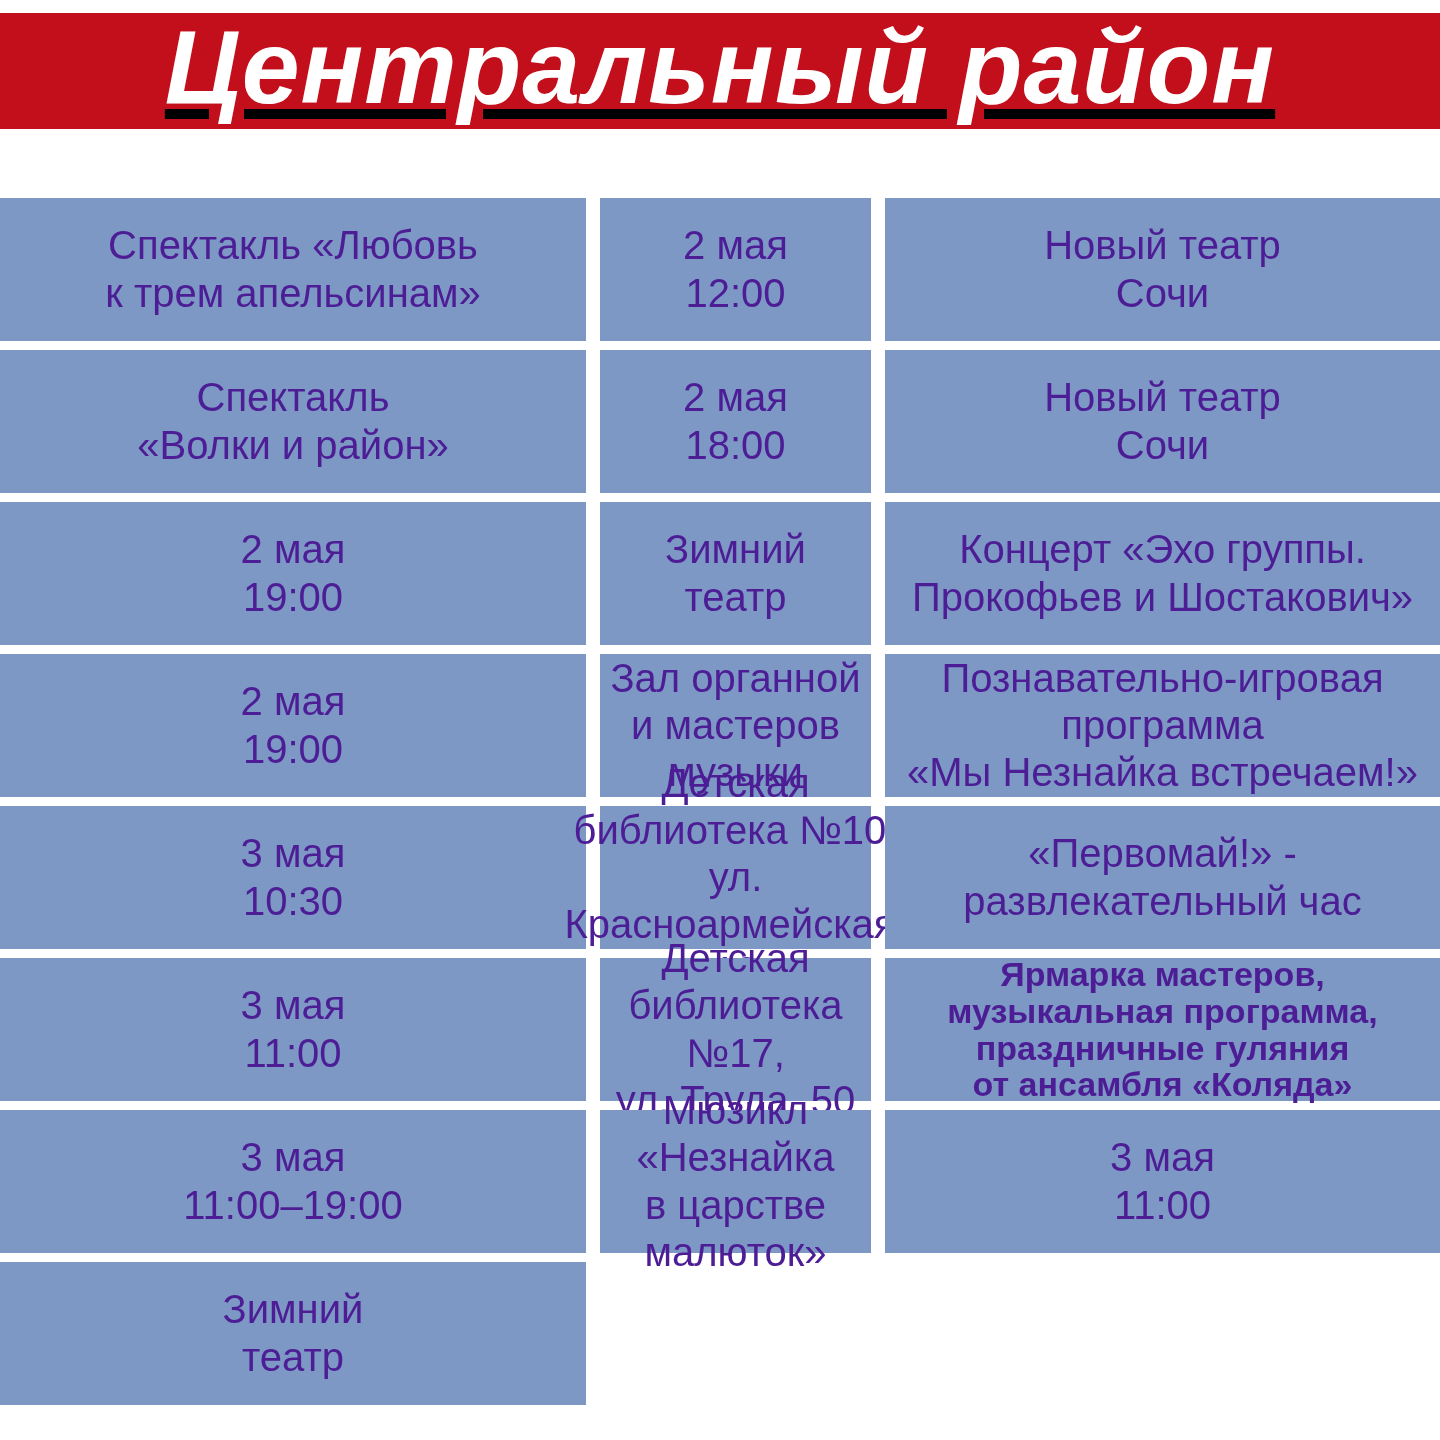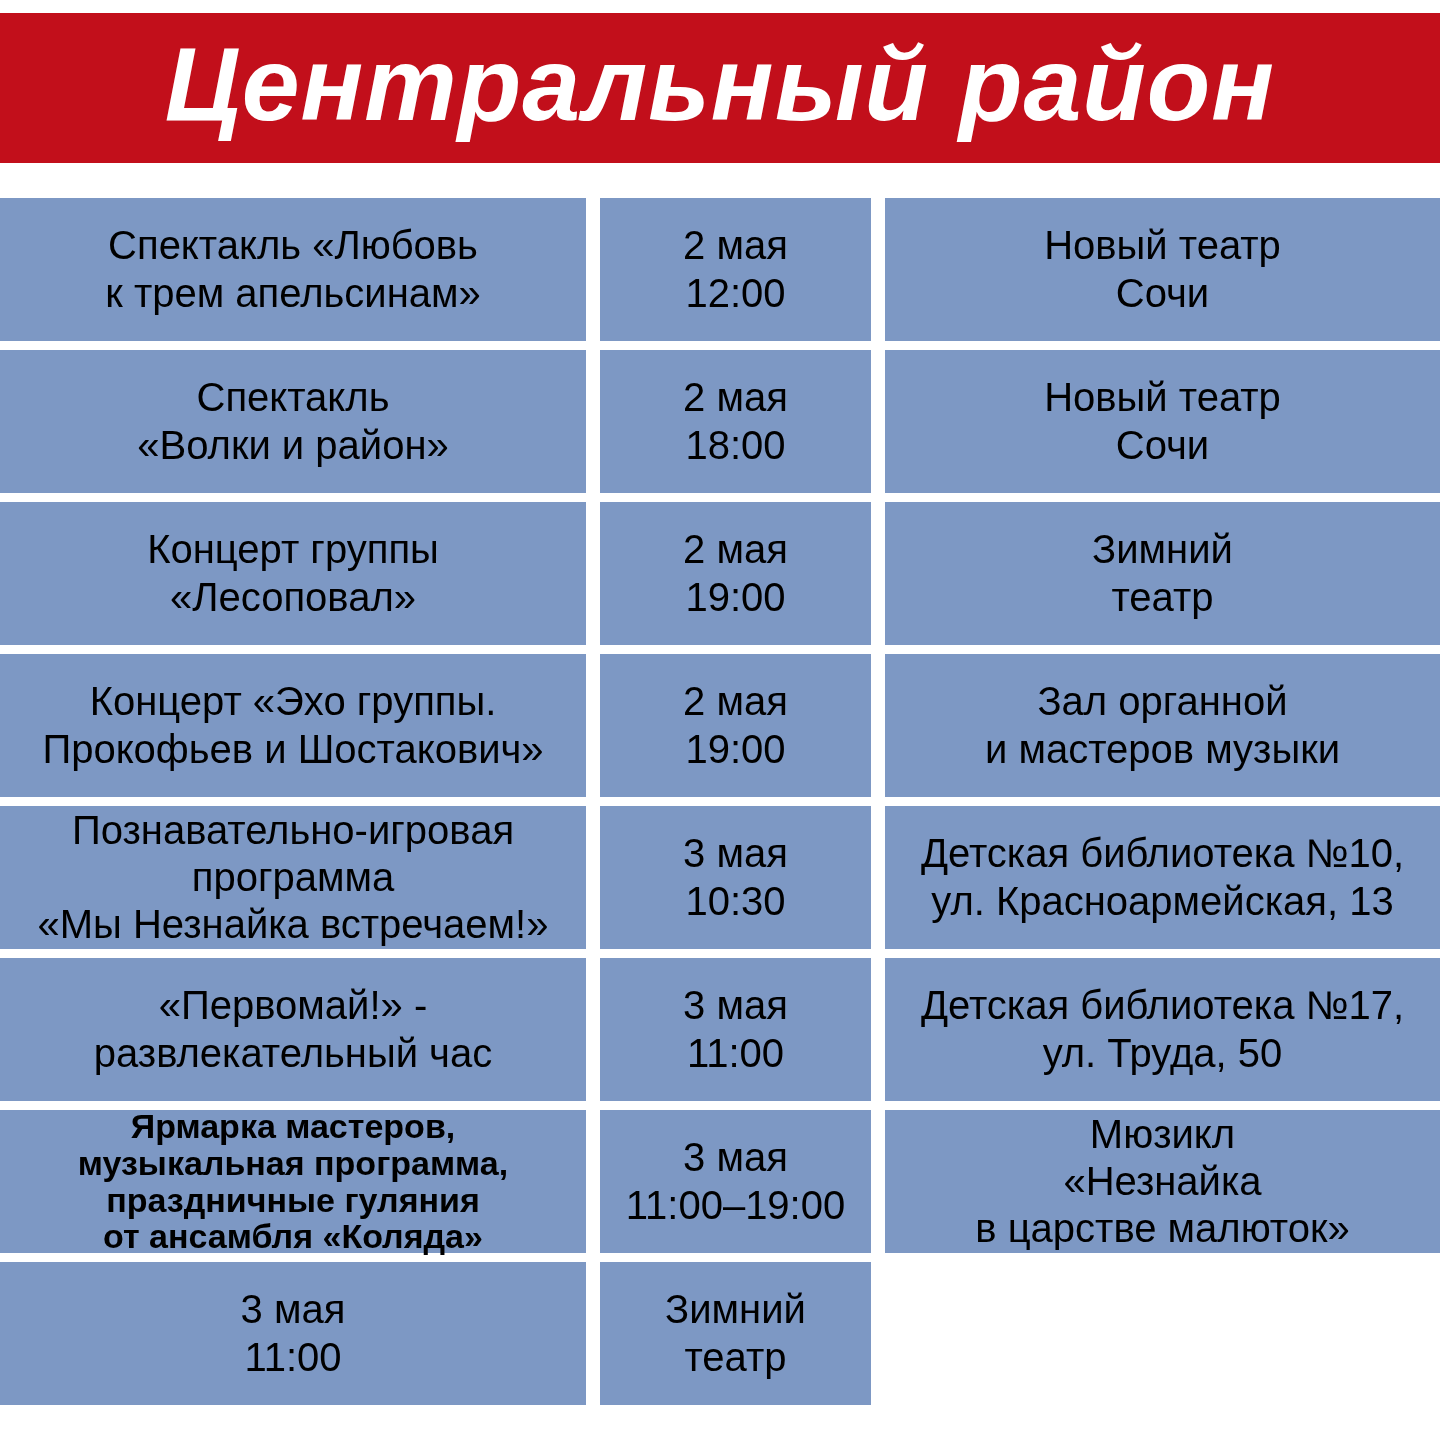--- a/index.html
+++ b/index.html
@@ -9,25 +9,26 @@
     height: 1440px;
     position: relative;
     font-family: "Liberation Sans", "DejaVu Sans", sans-serif;
     overflow: hidden;
   }
   .banner {
     position: absolute;
     left: 0;
     top: 13px;
     width: 1440px;
-    height: 150px;
+    height: 116px;
     background: #c20f1b;
     display: flex;
     align-items: center;
     justify-content: center;
+    text-decoration: underline;
   }
   .banner-title {
     color: #ffffff;
     font-size: 104px;
     font-weight: 700;
     font-style: italic;
     letter-spacing: 1px;
     white-space: nowrap;
     transform: translateY(-4px);
   }
@@ -37,21 +38,21 @@
     top: 198px;
     width: 1440px;
     display: grid;
     grid-template-columns: 586px 271px 555px;
     grid-template-rows: repeat(8, 143px);
     column-gap: 14px;
     row-gap: 9px;
   }
   .cell {
     background: #7d98c4;
-    color: #000000;
+    color: #4c1d95;
     display: flex;
     align-items: center;
     justify-content: center;
     text-align: center;
     white-space: pre-line;
     font-size: 40px;
     line-height: 1.18;
   }
   .cell.tight {
     font-size: 34px;
@@ -75,22 +76,20 @@
   <div class="cell">Новый театр
 Сочи</div>
 
   <div class="cell">Спектакль
 «Волки и район»</div>
   <div class="cell">2 мая
 18:00</div>
   <div class="cell">Новый театр
 Сочи</div>
 
-  <div class="cell">Концерт группы
-«Лесоповал»</div>
   <div class="cell">2 мая
 19:00</div>
   <div class="cell">Зимний
 театр</div>
 
   <div class="cell">Концерт «Эхо группы.
 Прокофьев и Шостакович»</div>
   <div class="cell">2 мая
 19:00</div>
   <div class="cell">Зал органной

